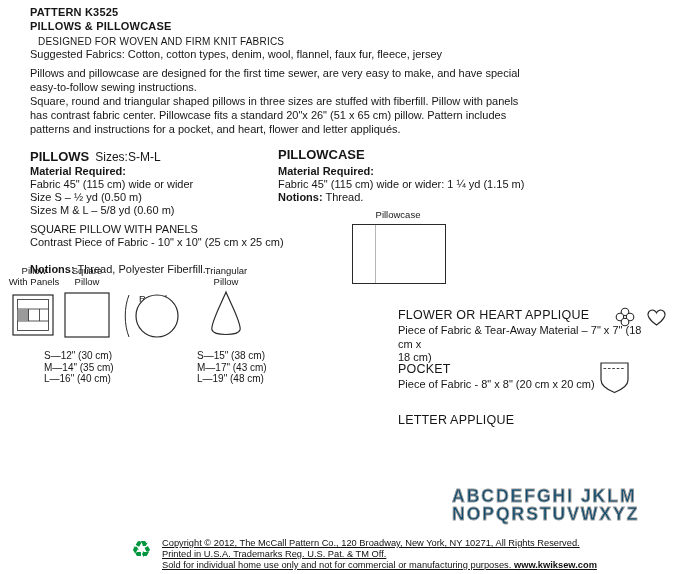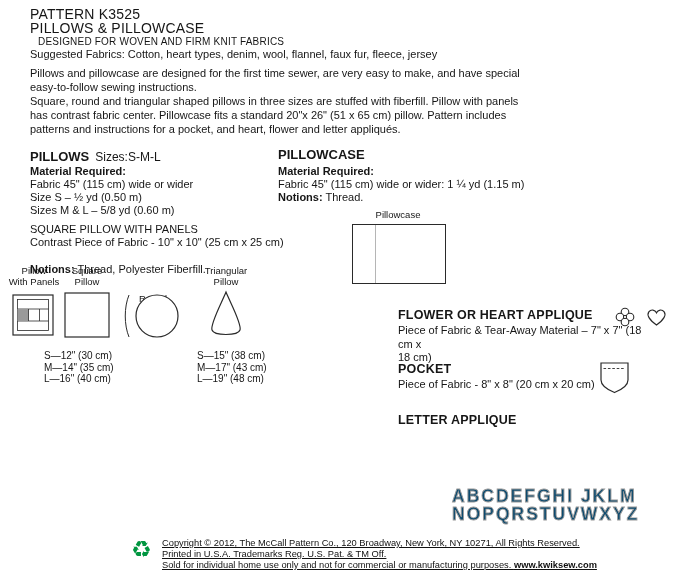--- a/index.html
+++ b/index.html
@@ -3,30 +3,30 @@
 <meta charset="utf-8">
 <style>
   html,body{margin:0;padding:0;background:#ffffff;}
   .page{
     position:relative;width:679px;height:574px;background:#ffffff;
     font-family:"Liberation Sans","DejaVu Sans",sans-serif;
     color:#161616;overflow:hidden;
   }
   .abs{position:absolute;}
   .pre{white-space:pre-line;}
-  .h1{font-size:14px;font-weight:400;letter-spacing:.2px;}
+  .h1{font-size:11px;font-weight:700;letter-spacing:.2px;}
   .sub{font-size:10px;letter-spacing:.2px;}
   .body-t{font-size:11px;line-height:14px;}
   .line-t{font-size:11px;line-height:12px;}
   .b{font-weight:700;}
   .sec-h{font-size:13px;font-weight:700;}
   .sizes-inline{font-size:12px;font-weight:400;margin-left:6px;}
   .diag-label{font-size:9.5px;line-height:10.5px;text-align:center;}
   .sizes-list{font-size:10px;line-height:11.5px;}
-  .app-h{font-size:12.5px;font-weight:700;letter-spacing:.2px;}
+  .app-h{font-size:12.5px;font-weight:400;letter-spacing:.2px;}
   .app-t{font-size:11px;line-height:13.5px;}
   .alphabet{
     font-size:17.5px;font-weight:700;letter-spacing:2px;line-height:18px;
     color:#0c4a6e;-webkit-text-stroke:0.9px #9a9a9a;
   }
   .foot-t{font-size:9.3px;line-height:11px;color:#111;text-decoration:underline;}
   .pillowcase-rect{
     width:92px;height:58px;border:1.3px solid #2a2a2a;background:#fff;position:relative;
   }
   .pillowcase-fold{
@@ -36,21 +36,21 @@
   svg{display:block;}
 </style>
 </head>
 <body>
 
 <div class="page">
 
   <div class="abs h1" style="left:30px;top:6px;">PATTERN  K3525</div>
   <div class="abs h1" style="left:30px;top:20px;">PILLOWS &amp; PILLOWCASE</div>
   <div class="abs sub" style="left:30px;top:36px;padding-left:8px;">DESIGNED FOR WOVEN AND FIRM KNIT FABRICS</div>
-  <div class="abs body-t" style="left:30px;top:47px;">Suggested Fabrics: Cotton, heart types, denim, wool, flannel, faux fur, fleece, jersey</div>
+  <div class="abs body-t" style="left:30px;top:47px;">Suggested Fabrics: Cotton, cotton types, denim, wool, flannel, faux fur, fleece, jersey</div>
 
   <div class="abs body-t pre" style="left:30px;top:66px;width:590px;">Pillows and pillowcase are designed for the first time sewer, are very easy to make, and have special
 easy-to-follow sewing instructions.
 Square, round and triangular shaped pillows in three sizes are stuffed with fiberfill. Pillow with panels
 has contrast fabric center. Pillowcase fits a standard 20"x 26" (51 x 65 cm) pillow. Pattern includes
 patterns and instructions for a pocket, and heart, flower and letter appliqués.</div>
 
   <div class="abs" style="left:30px;top:147px;">
     <span class="sec-h">PILLOWS</span><span class="sizes-inline">Sizes:S-M-L</span>
   </div>

